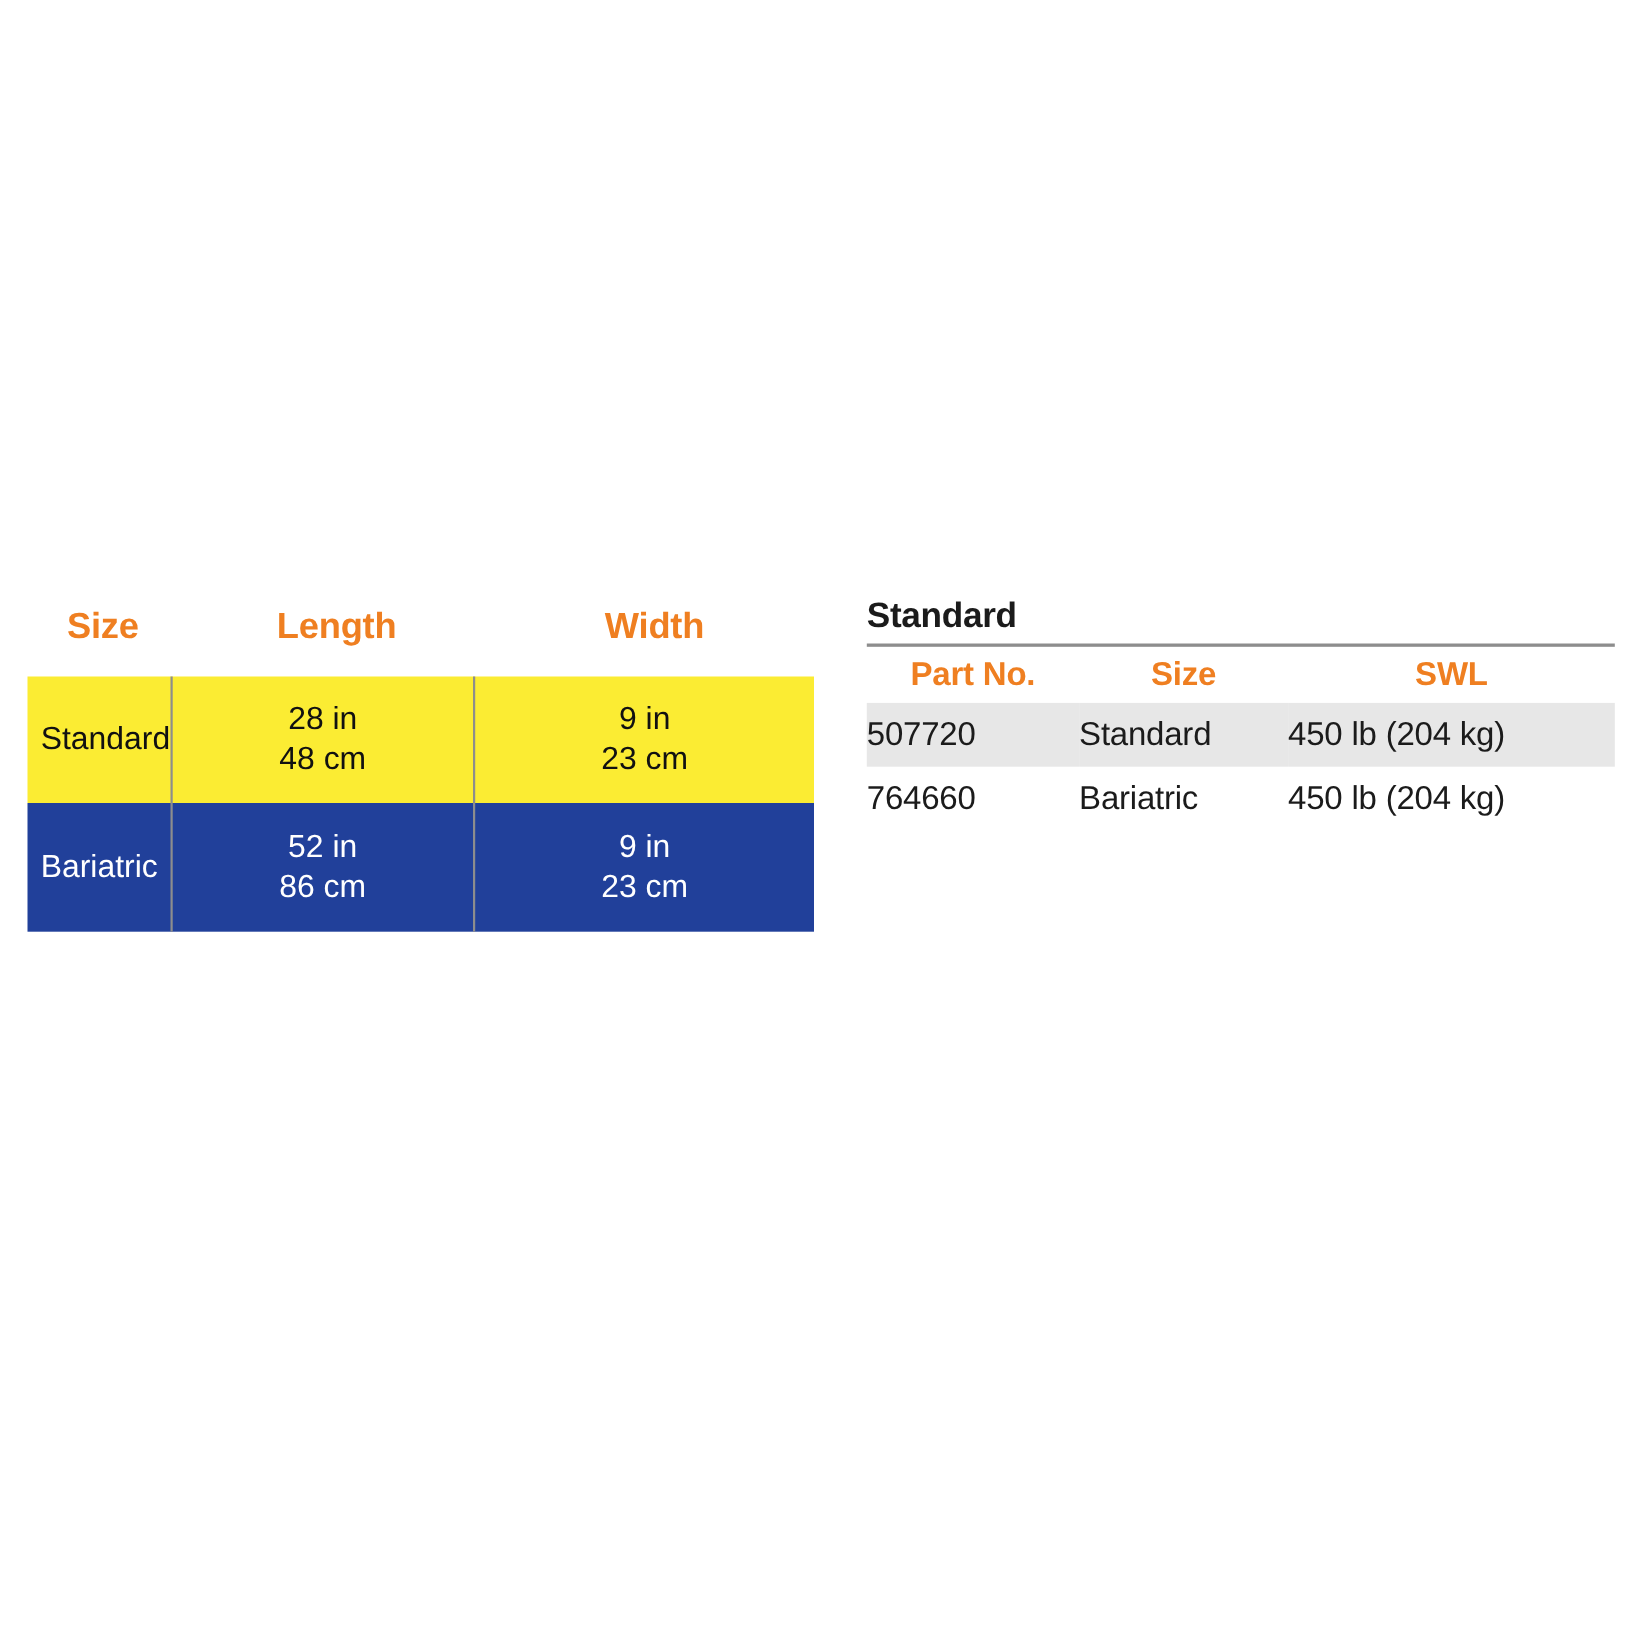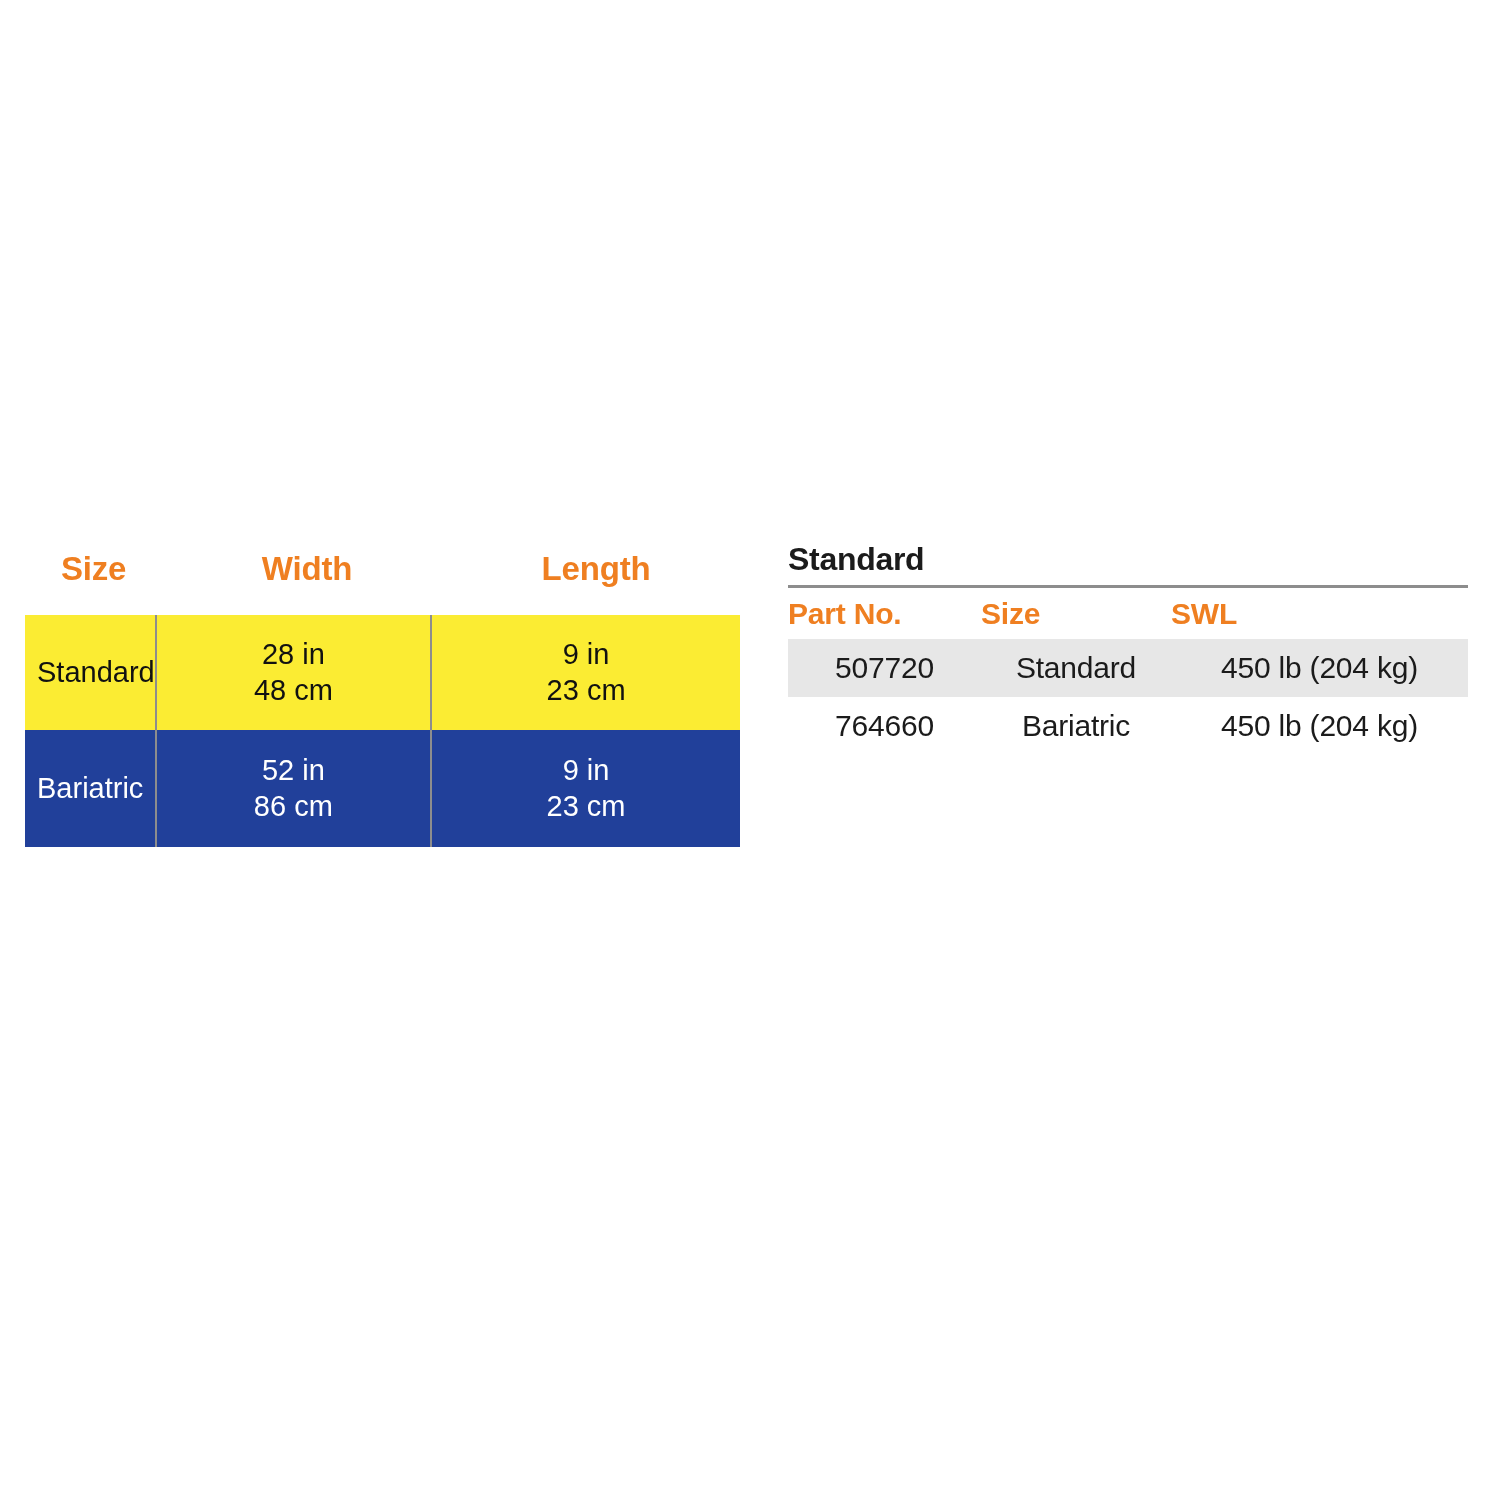--- a/index.html
+++ b/index.html
@@ -98,46 +98,46 @@
   }
   #parts-table {
     width: 100%;
     border-collapse: collapse;
     table-layout: fixed;
   }
   #parts-table th {
     color: #ef7f21;
     font-size: 30px;
     font-weight: bold;
-    text-align: left;
+    text-align: center;
     padding: 9px 0 8px 0;
     letter-spacing: -0.2px;
   }
   #parts-table td {
     color: #1b1b1b;
     font-size: 30px;
     font-weight: normal;
-    text-align: center;
+    text-align: left;
     padding: 12px 0 12px 0;
     letter-spacing: -0.2px;
   }
   #parts-table tr.row-alt { background: #e7e7e7; }
   .col-part { width: 193px; }
   .col-size { width: 190px; }
   .col-swl  { width: 297px; }
 </style>
 </head>
 <body>
 
 <div id="dimensions-panel">
 
   <div id="dimensions-header-row">
     <div class="dim-head c0">Size</div>
+    <div class="dim-head c1">Length</div>
     <div class="dim-head c2">Width</div>
-    <div class="dim-head c1">Length</div>
   </div>
 
   <div id="dimensions-grid">
 
     <div class="dim-row row-standard">
       <div class="dim-cell label">Standard</div>
       <div class="dim-cell value">
         <span class="v-line">28 in</span>
         <span class="v-line">48 cm</span>
       </div>

